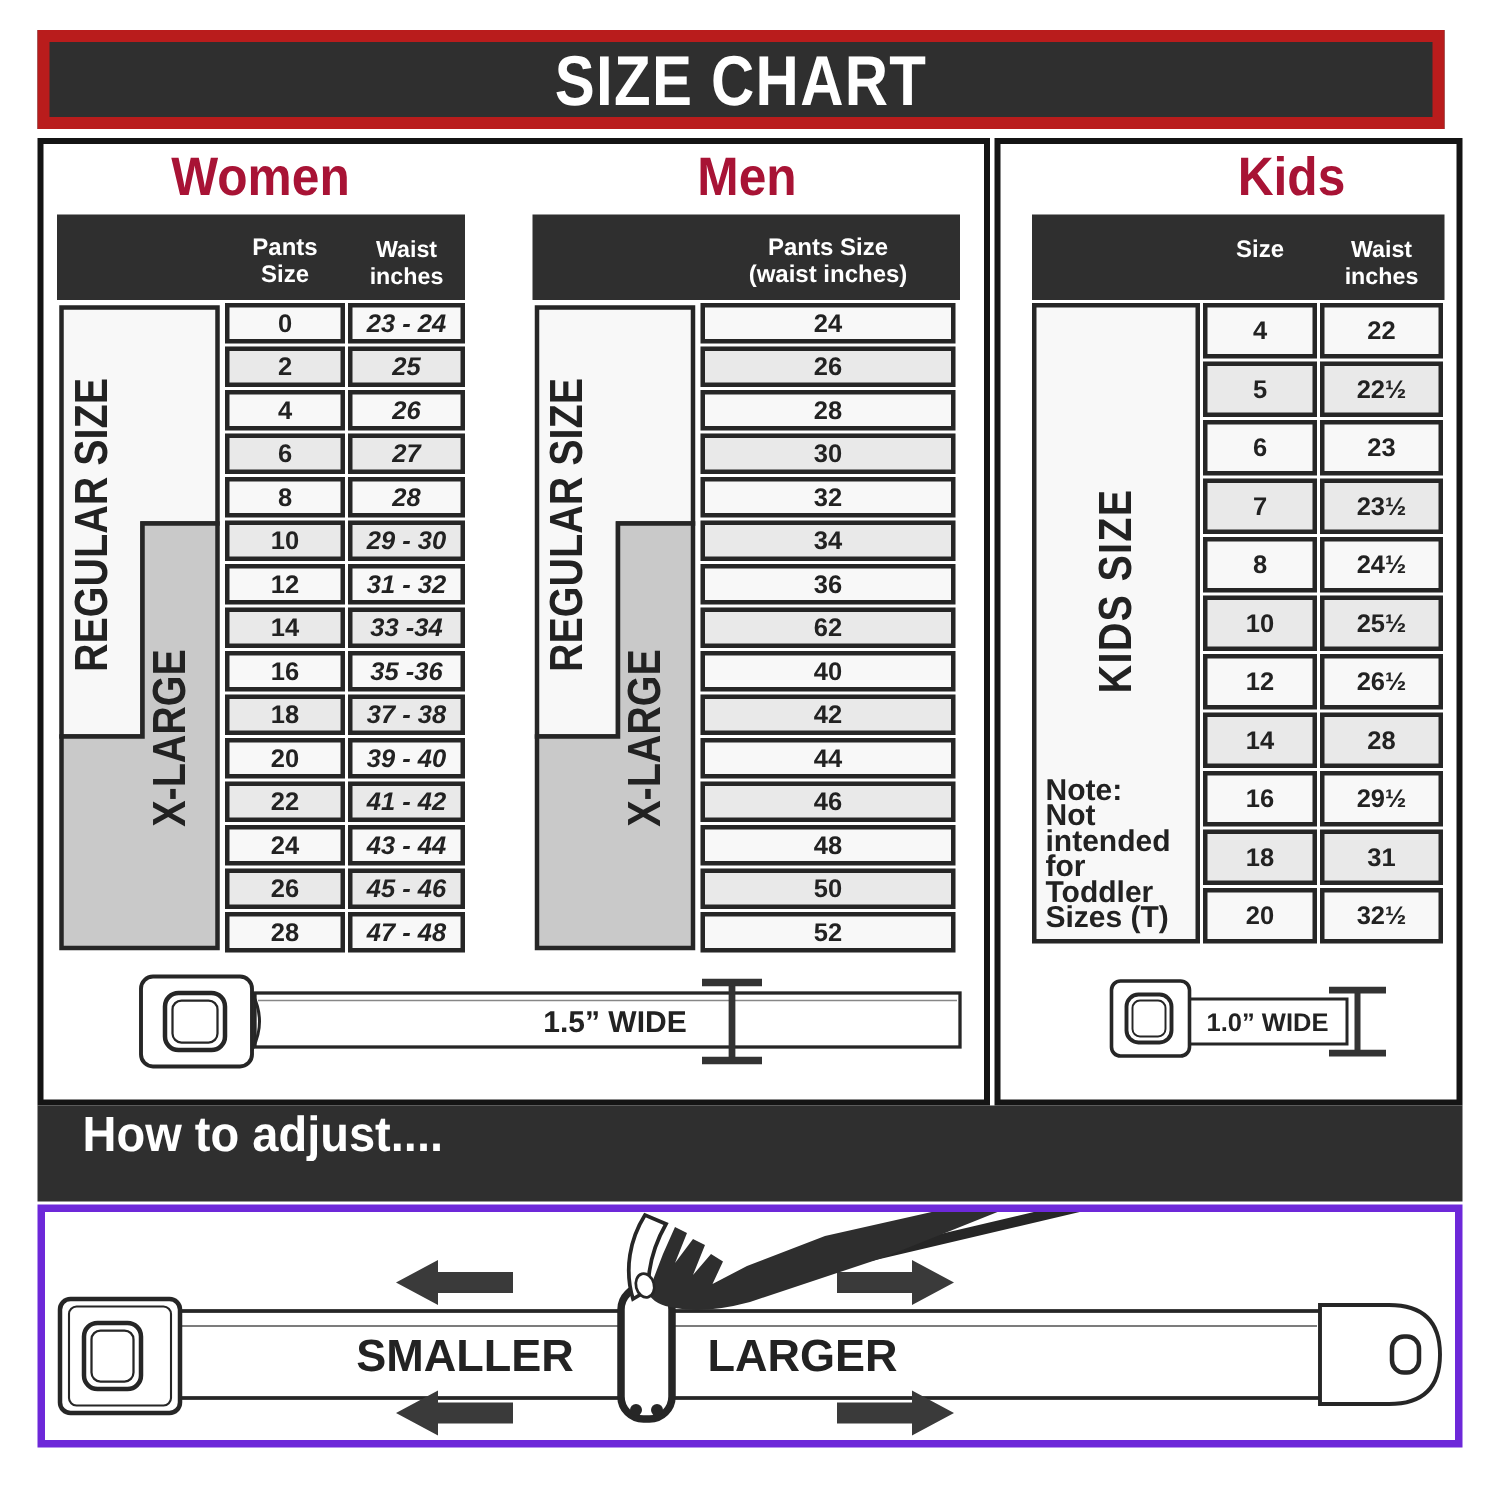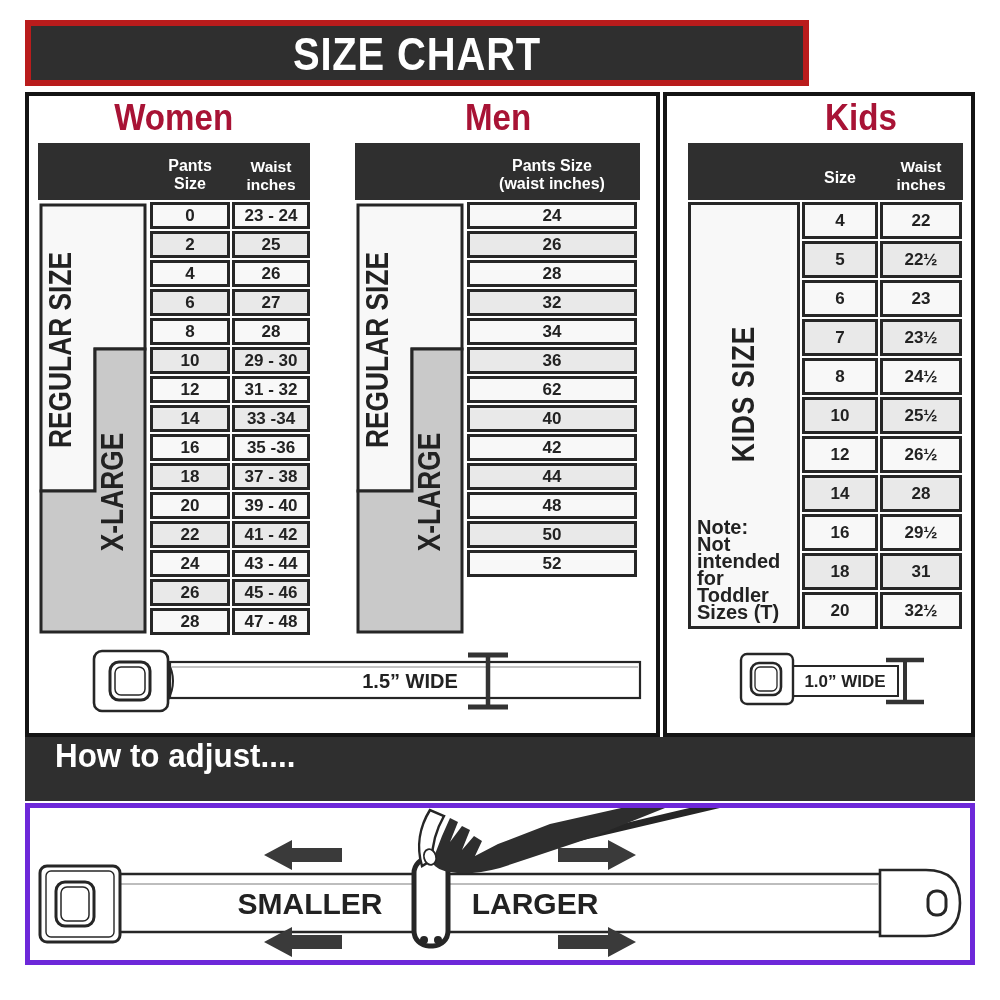--- a/index.html
+++ b/index.html
@@ -2,22 +2,22 @@
 <html><head>
 <meta charset="utf-8">
 <style>
   * { box-sizing: border-box; margin: 0; padding: 0; }
   html,body { background:#fff; }
   #page {
     position: relative; width: 1000px; height: 1000px; background:#fff;
     font-family: "Liberation Sans", "DejaVu Sans", sans-serif; color:#222; overflow:hidden;
   }
   
-  .title-bar { position:absolute; left:25px; top:20px; width:784px; height:66px;
-    background:#2F2F2F; border:6px solid #b91c1c; display:flex; align-items:center; justify-content:center; }
+  .title-bar { position:absolute; left:25px; top:20px; width:938px; height:66px;
+    background:#2F2F2F; border:8px solid #b91c1c; display:flex; align-items:center; justify-content:center; }
   .title-bar span { color:#fff; font-size:47px; font-weight:bold; letter-spacing:1px;
     transform:scaleX(0.85); white-space:nowrap; }
   
   .section { position:absolute; border:4px solid #141414; background:#fff; }
   .section-adults { left:25px;  top:92px; width:635px; height:645px; }
   .section-kids   { left:663px; top:92px; width:312px; height:645px; }
   
   .heading { position:absolute; top:96px; height:44px; display:flex; align-items:center; justify-content:center;
     color:#A81335; font-size:36px; font-weight:bold; }
   .heading span { transform:scaleX(0.92); white-space:nowrap; }
@@ -26,29 +26,29 @@
   .heading-kids  { left:724px; width:275px; }
   
   .thead { position:absolute; top:143px; height:57px; background:#2F2F2F; color:#fff; }
   .thead-women { left:38px;  width:272px; }
   .thead-men   { left:355px; width:285px; }
   .thead-kids  { left:688px; width:275px; }
   .th { position:absolute; text-align:center; font-weight:bold; font-size:16px; line-height:18px; }
   .thead-women .th-pants { left:112px; bottom:7px; width:80px; }
   .thead-women .th-waist { left:194px; bottom:6px; width:78px; font-size:15.5px; }
   .thead-men   .th-center{ left:112px; bottom:7px; width:170px; }
-  .thead-kids  .th-size  { left:114px; bottom:13px; width:76px;margin-top:12px; }
+  .thead-kids  .th-size  { left:114px; bottom:24px; width:76px;margin-top:12px; }
   .thead-kids  .th-waist { left:192px; bottom:6px; width:82px; font-size:15.5px; }
   
   .rows { position:absolute; display:flex; flex-direction:column; gap:2px; }
   .trow { display:flex; gap:2px; }
   .cell { border:3px solid #262626; display:flex; align-items:center; justify-content:center;
     font-weight:bold; font-size:17px; background:#F8F8F8; }
   .rows-women { left:150px; top:202px; } .rows-women .trow{ height:27px; }
-  .rows-women .c-size { width:80px; } .rows-women .c-waist { width:78px; }
+  .rows-women .c-size { width:80px; } .rows-women .c-waist { width:78px;font-style:italic; }
   .rows-men   { left:467px; top:202px; } .rows-men .trow{ height:27px; } .rows-men .c-one { width:170px; }
   .rows-kids  { left:802px; top:202px; } .rows-kids .trow{ height:37px; }
   .rows-kids .c-size { width:76px; } .rows-kids .c-waist { width:82px; }
   .trow:nth-of-type(even) .cell { background:#E9E9E9; }
   
   .side-svg { position:absolute; left:38px; top:202px; }
   .side-svg.men { left:355px; }
   .kids-label { position:absolute; left:688px; top:202px; width:112px; height:427px;
     border:3px solid #262626; background:#F8F8F8; }
   .kids-label .vert { position:absolute; left:50%; top:45%; transform:translate(-50%,-50%) rotate(-90deg) scaleX(0.85);
@@ -199,20 +199,23 @@
       </div>
 
       <div class="trow">
         <div class="cell c-one">26</div>
       </div>
 
       <div class="trow">
         <div class="cell c-one">28</div>
       </div>
 
+      <div class="trow">
+        <div class="cell c-one">30</div>
+      </div>
 
       <div class="trow">
         <div class="cell c-one">32</div>
       </div>
 
       <div class="trow">
         <div class="cell c-one">34</div>
       </div>
 
       <div class="trow">
@@ -228,20 +231,23 @@
       </div>
 
       <div class="trow">
         <div class="cell c-one">42</div>
       </div>
 
       <div class="trow">
         <div class="cell c-one">44</div>
       </div>
 
+      <div class="trow">
+        <div class="cell c-one">46</div>
+      </div>
 
       <div class="trow">
         <div class="cell c-one">48</div>
       </div>
 
       <div class="trow">
         <div class="cell c-one">50</div>
       </div>
 
       <div class="trow">

